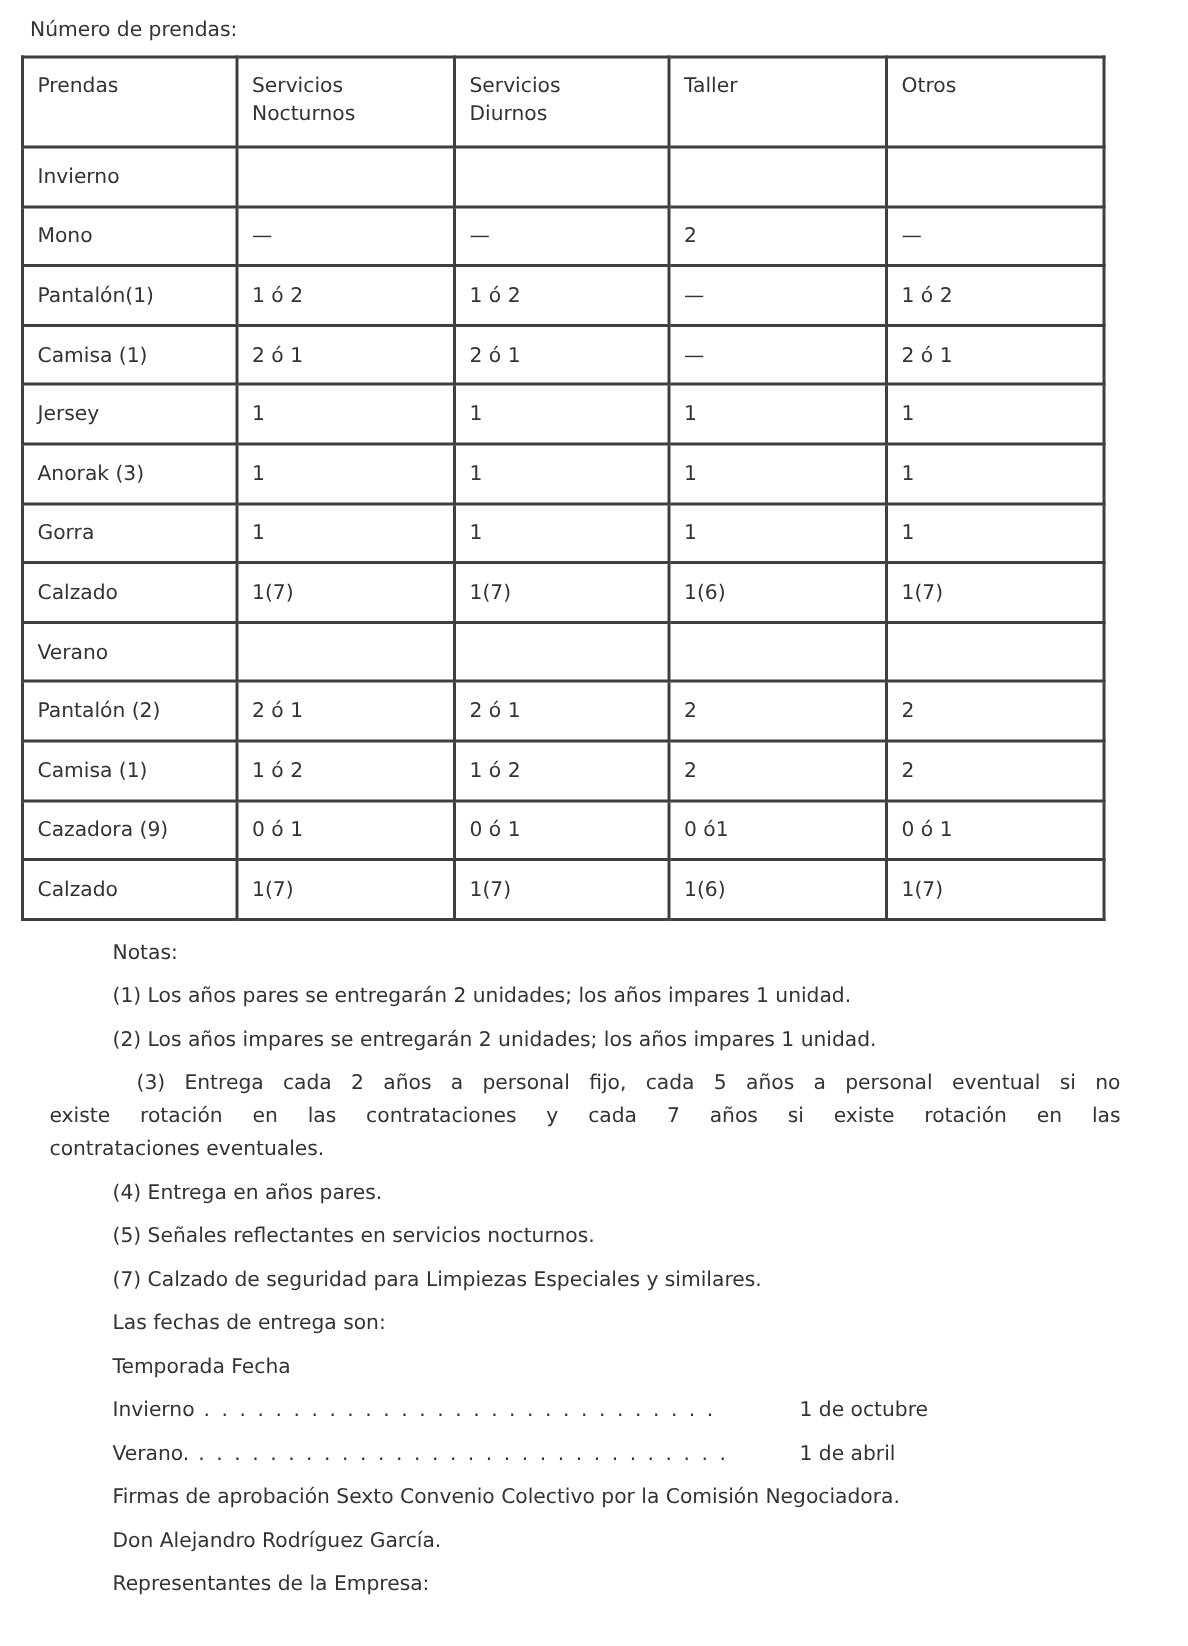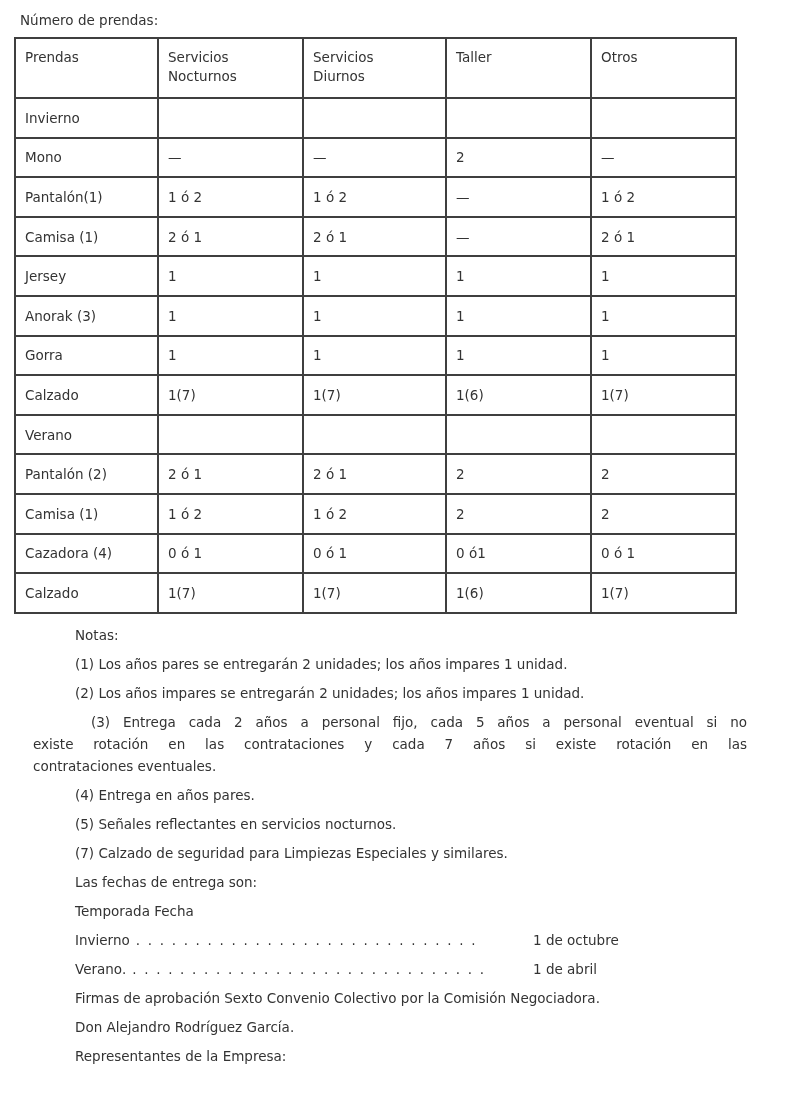--- a/index.html
+++ b/index.html
@@ -156,21 +156,21 @@
         <td>2</td>
       </tr>
       <tr>
         <td>Camisa (1)</td>
         <td>1 ó 2</td>
         <td>1 ó 2</td>
         <td>2</td>
         <td>2</td>
       </tr>
       <tr>
-        <td>Cazadora (4)</td>
+        <td>Cazadora (9)</td>
         <td>0 ó 1</td>
         <td>0 ó 1</td>
         <td>0 ó1</td>
         <td>0 ó 1</td>
       </tr>
       <tr>
         <td>Calzado</td>
         <td>1(7)</td>
         <td>1(7)</td>
         <td>1(6)</td>

